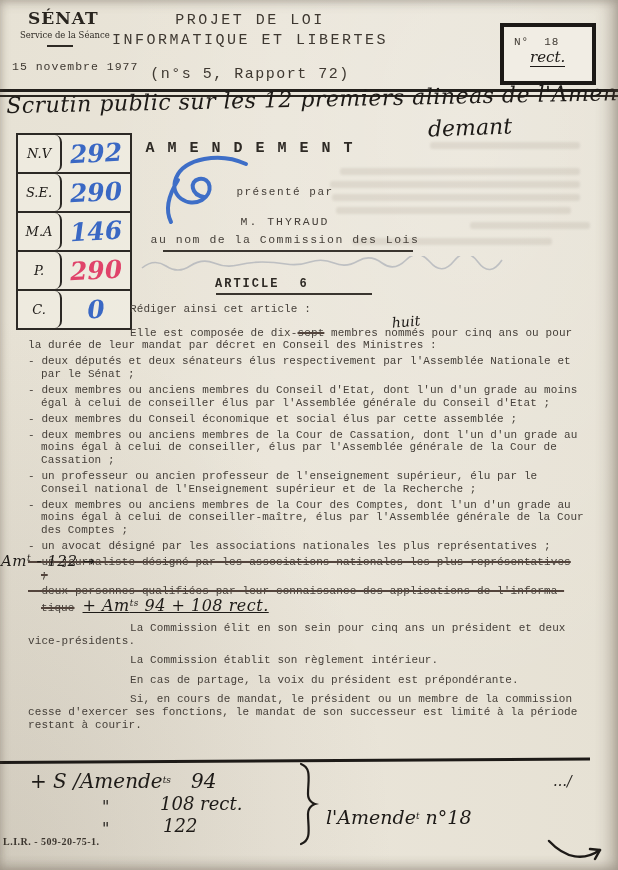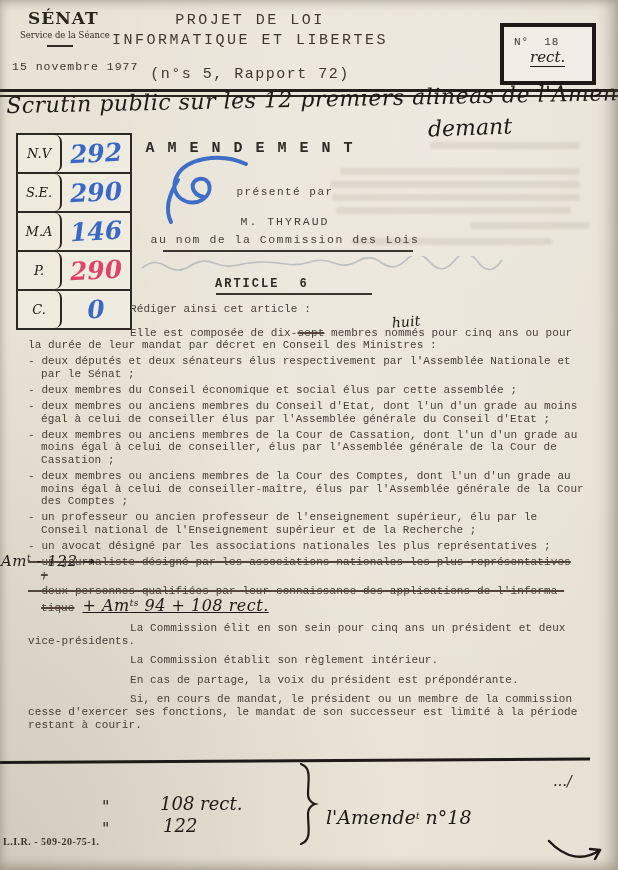--- a/index.html
+++ b/index.html
@@ -156,36 +156,39 @@
 
   <div class="abs article mono">
     <span>ARTICLE</span><span class="anum">6</span>
   </div>
   <div class="abs article-line"></div>
 
   <div class="abs body">
       <div class="para gap">Rédiger ainsi cet article :</div>
       <div class="para"><span>Elle est composée de dix-</span><span class="st">sept</span><span class="ins-wrap"><span class="hand ins">huit</span></span><span> membres nommés pour cinq ans ou pour la durée de leur mandat par décret en Conseil des Ministres :</span></div>
       <div class="bullet">- deux députés et deux sénateurs élus respectivement par l'Assemblée Nationale et par le Sénat ;</div>
+      <div class="bullet">- deux membres ou anciens membres du Conseil d'Etat, dont l'un d'un grade au moins égal à celui de conseiller élus par l'Assemblée générale du Conseil d'Etat ;</div>
       <div class="bullet">- deux membres du Conseil économique et social élus par cette assemblée ;</div>
-      <div class="bullet">- deux membres ou anciens membres du Conseil d'Etat, dont l'un d'un grade au moins égal à celui de conseiller élus par l'Assemblée générale du Conseil d'Etat ;</div>
       <div class="bullet">- deux membres ou anciens membres de la Cour de Cassation, dont l'un d'un grade au moins égal à celui de conseiller, élus par l'Assemblée générale de la Cour de Cassation ;</div>
+      <div class="bullet">- un professeur ou ancien professeur de l'enseignement supérieur, élu par le Conseil national de l'Enseignement supérieur et de la Recherche ;</div>
       <div class="bullet">- deux membres ou anciens membres de la Cour des Comptes, dont l'un d'un grade au moins égal à celui de conseiller-maître, élus par l'Assemblée générale de la Cour des Comptes ;</div>
-      <div class="bullet">- un professeur ou ancien professeur de l'enseignement supérieur, élu par le Conseil national de l'Enseignement supérieur et de la Recherche ;</div>
       <div class="bullet">- un avocat désigné par les associations nationales les plus représentatives ;</div>
       <div class="bullet"><span class="st">- un journaliste désigné par les associations nationales les plus représentatives ;</span><span class="margin-note"><span>Am</span><sup>t</sup><span> - 122 </span><span class="arrow">→</span></span></div>
       <div class="bullet"><span class="st">- deux personnes qualifiées par leur connaissance des applications de l'informa-</span><div class="cont-line"><span class="st">tique</span><span class="hand strike-hand"><span>+ Am</span><sup>ts</sup><span> 94 + 108 rect.</span></span></div></div>
       <div class="para">La Commission élit en son sein pour cinq ans un président et deux vice-présidents.</div>
       <div class="para">La Commission établit son règlement intérieur.</div>
       <div class="para">En cas de partage, la voix du président est prépondérante.</div>
       <div class="para">Si, en cours de mandat, le président ou un membre de la commission cesse d'exercer ses fonctions, le mandat de son successeur est limité à la période restant à courir.</div>
     </div>
 
   <div class="abs foot-rule"></div>
 
+  <div class="abs fn1 hand">
+    <span>+ S /Amende</span><sup>ts</sup><span class="n">94</span>
+  </div>
   <div class="abs ditto d2 hand">"</div>
   <div class="abs ditto d3 hand">"</div>
   <div class="abs n2 hand">108 rect.</div>
   <div class="abs n3 hand">122</div>
 
   <svg class="abs" style="left:297px;top:760px;" width="24" height="88" viewBox="0 0 24 88">
     <path d="M4,4 C15,8 11,20 11,34 C11,42 18,44 18,44 C18,44 11,46 11,54 C11,68 15,80 4,84" fill="none" stroke="#1d1a17" stroke-width="2.2" stroke-linecap="round"></path>
   </svg>
 
   <div class="abs res2 hand">

